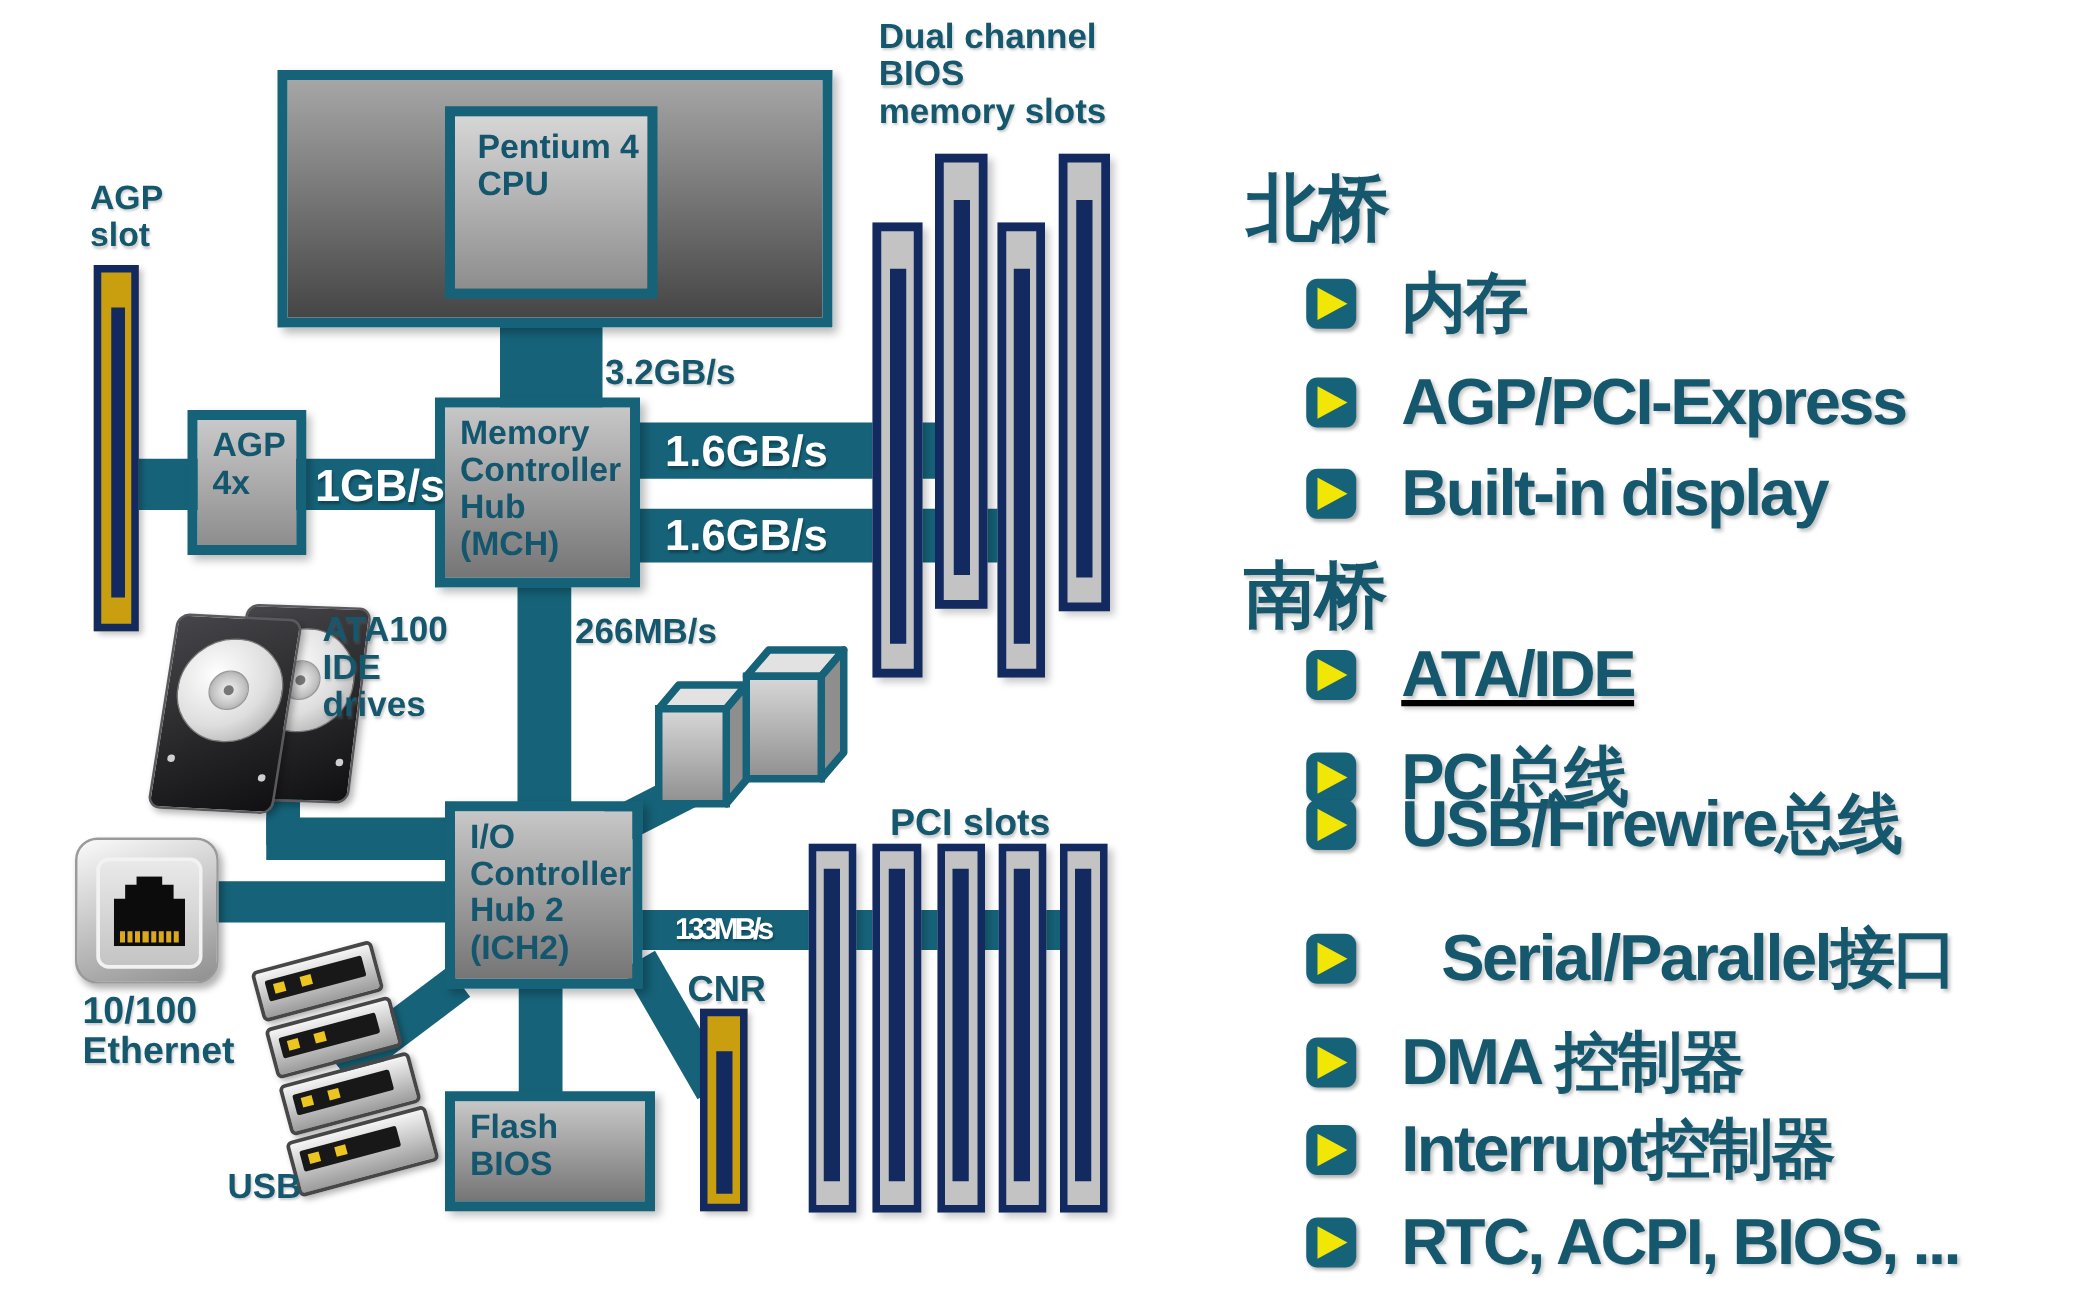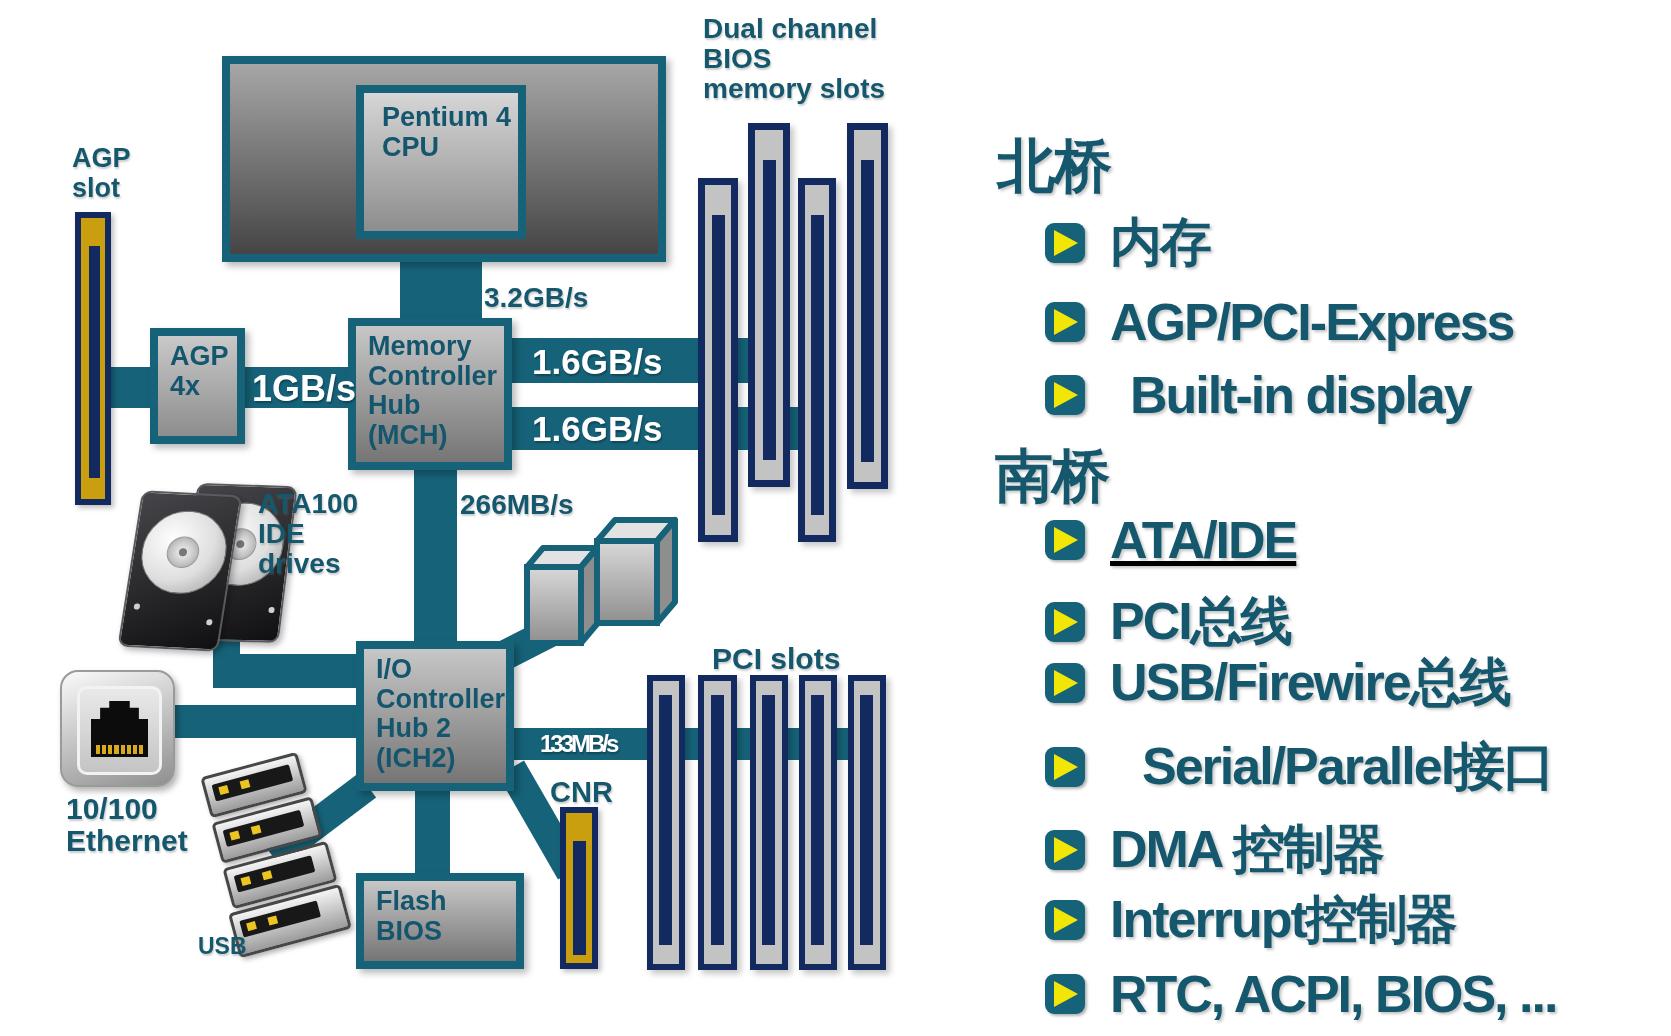--- a/index.html
+++ b/index.html
@@ -69,21 +69,21 @@
   .cube{position:absolute;z-index:2;}
 
   
   .sb-header{position:absolute;font-weight:bold;color:var(--text-teal);font-size:58px;z-index:3;
        text-shadow:2px 2px 3px rgba(110,110,110,.4);letter-spacing:-1px;}
   .sb-item{position:absolute;left:1045px;height:60px;display:flex;align-items:center;z-index:3;}
   .sb-item .bullet{width:40px;height:40px;border-radius:9px;background:var(--teal);position:relative;
        box-shadow:2px 2px 3px rgba(0,0,0,.3);flex:0 0 40px;}
   .sb-item .bullet::after{content:"";position:absolute;left:9px;top:7px;width:0;height:0;
        border-left:24px solid var(--bullet-yellow);border-top:13px solid transparent;border-bottom:13px solid transparent;}
-  .sb-item .txt{margin-left:25px;font-weight:bold;color:var(--text-teal);font-size:52px;letter-spacing:-2px;
+  .sb-item .txt{margin-left:36px;font-weight:bold;color:var(--text-teal);font-size:52px;letter-spacing:-2px;
        white-space:nowrap;text-shadow:2px 2px 3px rgba(110,110,110,.4);}
 </style>
 </head>
 <body>
 
 <div class="canvas">
 
   <div class="bus" style="left:400px;top:256px;width:82px;height:70px;"></div>
   <div class="bus" style="left:414px;top:466px;width:43px;height:180px;"></div>
   <div class="bus" style="left:510px;top:338px;width:268px;height:45px;"></div>
@@ -224,57 +224,57 @@
   <div class="lbl" style="left:72px;top:143px;font-size:27px;line-height:30px;">AGP
 slot</div>
   <div class="lbl" style="left:703px;top:14px;font-size:28px;line-height:30px;">Dual channel
 BIOS
 memory slots</div>
   <div class="lbl" style="left:258px;top:489px;font-size:28px;line-height:30px;">ATA100
 IDE
 drives</div>
   <div class="lbl" style="left:66px;top:793px;font-size:30px;line-height:32px;">10/100
 Ethernet</div>
-  <div class="lbl" style="left:198px;top:933px;font-size:23px;">USB</div>
+  <div class="lbl" style="left:182px;top:933px;font-size:28px;">USB</div>
   <div class="lbl" style="left:712px;top:642px;font-size:30px;">PCI slots</div>
   <div class="lbl" style="left:550px;top:776px;font-size:29px;">CNR</div>
 
   <div class="lbl" style="left:484px;top:282px;font-size:28px;">3.2GB/s</div>
   <div class="lbl" style="left:460px;top:489px;font-size:28px;">266MB/s</div>
   <div class="buslbl" style="left:252px;top:370px;font-size:36px;line-height:38px;">1GB/s</div>
   <div class="buslbl" style="left:532px;top:343px;font-size:35px;line-height:37px;">1.6GB/s</div>
   <div class="buslbl" style="left:532px;top:410px;font-size:35px;line-height:37px;">1.6GB/s</div>
   <div class="buslbl" style="left:540px;top:730px;font-size:24px;letter-spacing:-3px;">133MB/s</div>
 
   <div class="sb-header" style="left:997px;top:128px;">北桥</div>
 
   <div class="sb-item" style="top:213px;">
     <div class="bullet"></div>
     <span class="txt">内存</span>
     </div>
   <div class="sb-item" style="top:292px;">
     <div class="bullet"></div>
     <span class="txt">AGP/PCI-Express</span>
     </div>
-  <div class="sb-item" style="top:365px;gap:20px;">
+  <div class="sb-item" style="top:365px;">
     <div class="bullet"></div>
     <span class="txt">Built-in display</span>
     </div>
 
   <div class="sb-header" style="left:995px;top:438px;">南桥</div>
 
   <div class="sb-item" style="top:510px;text-decoration:underline;">
     <div class="bullet"></div>
     <span class="txt">ATA/IDE</span>
     </div>
   <div class="sb-item" style="top:592px;">
     <div class="bullet"></div>
     <span class="txt">PCI总线</span>
     </div>
-  <div class="sb-item" style="top:653px;">
+  <div class="sb-item" style="top:630px;">
     <div class="bullet"></div>
     <span class="txt">USB/Firewire总线</span>
     </div>
   <div class="sb-item" style="top:737px;gap:32px;">
     <div class="bullet"></div>
     <span class="txt">Serial/Parallel接口</span>
     </div>
   <div class="sb-item" style="top:820px;text-align:right;">
     <div class="bullet"></div>
     <span class="txt">DMA 控制器</span>

